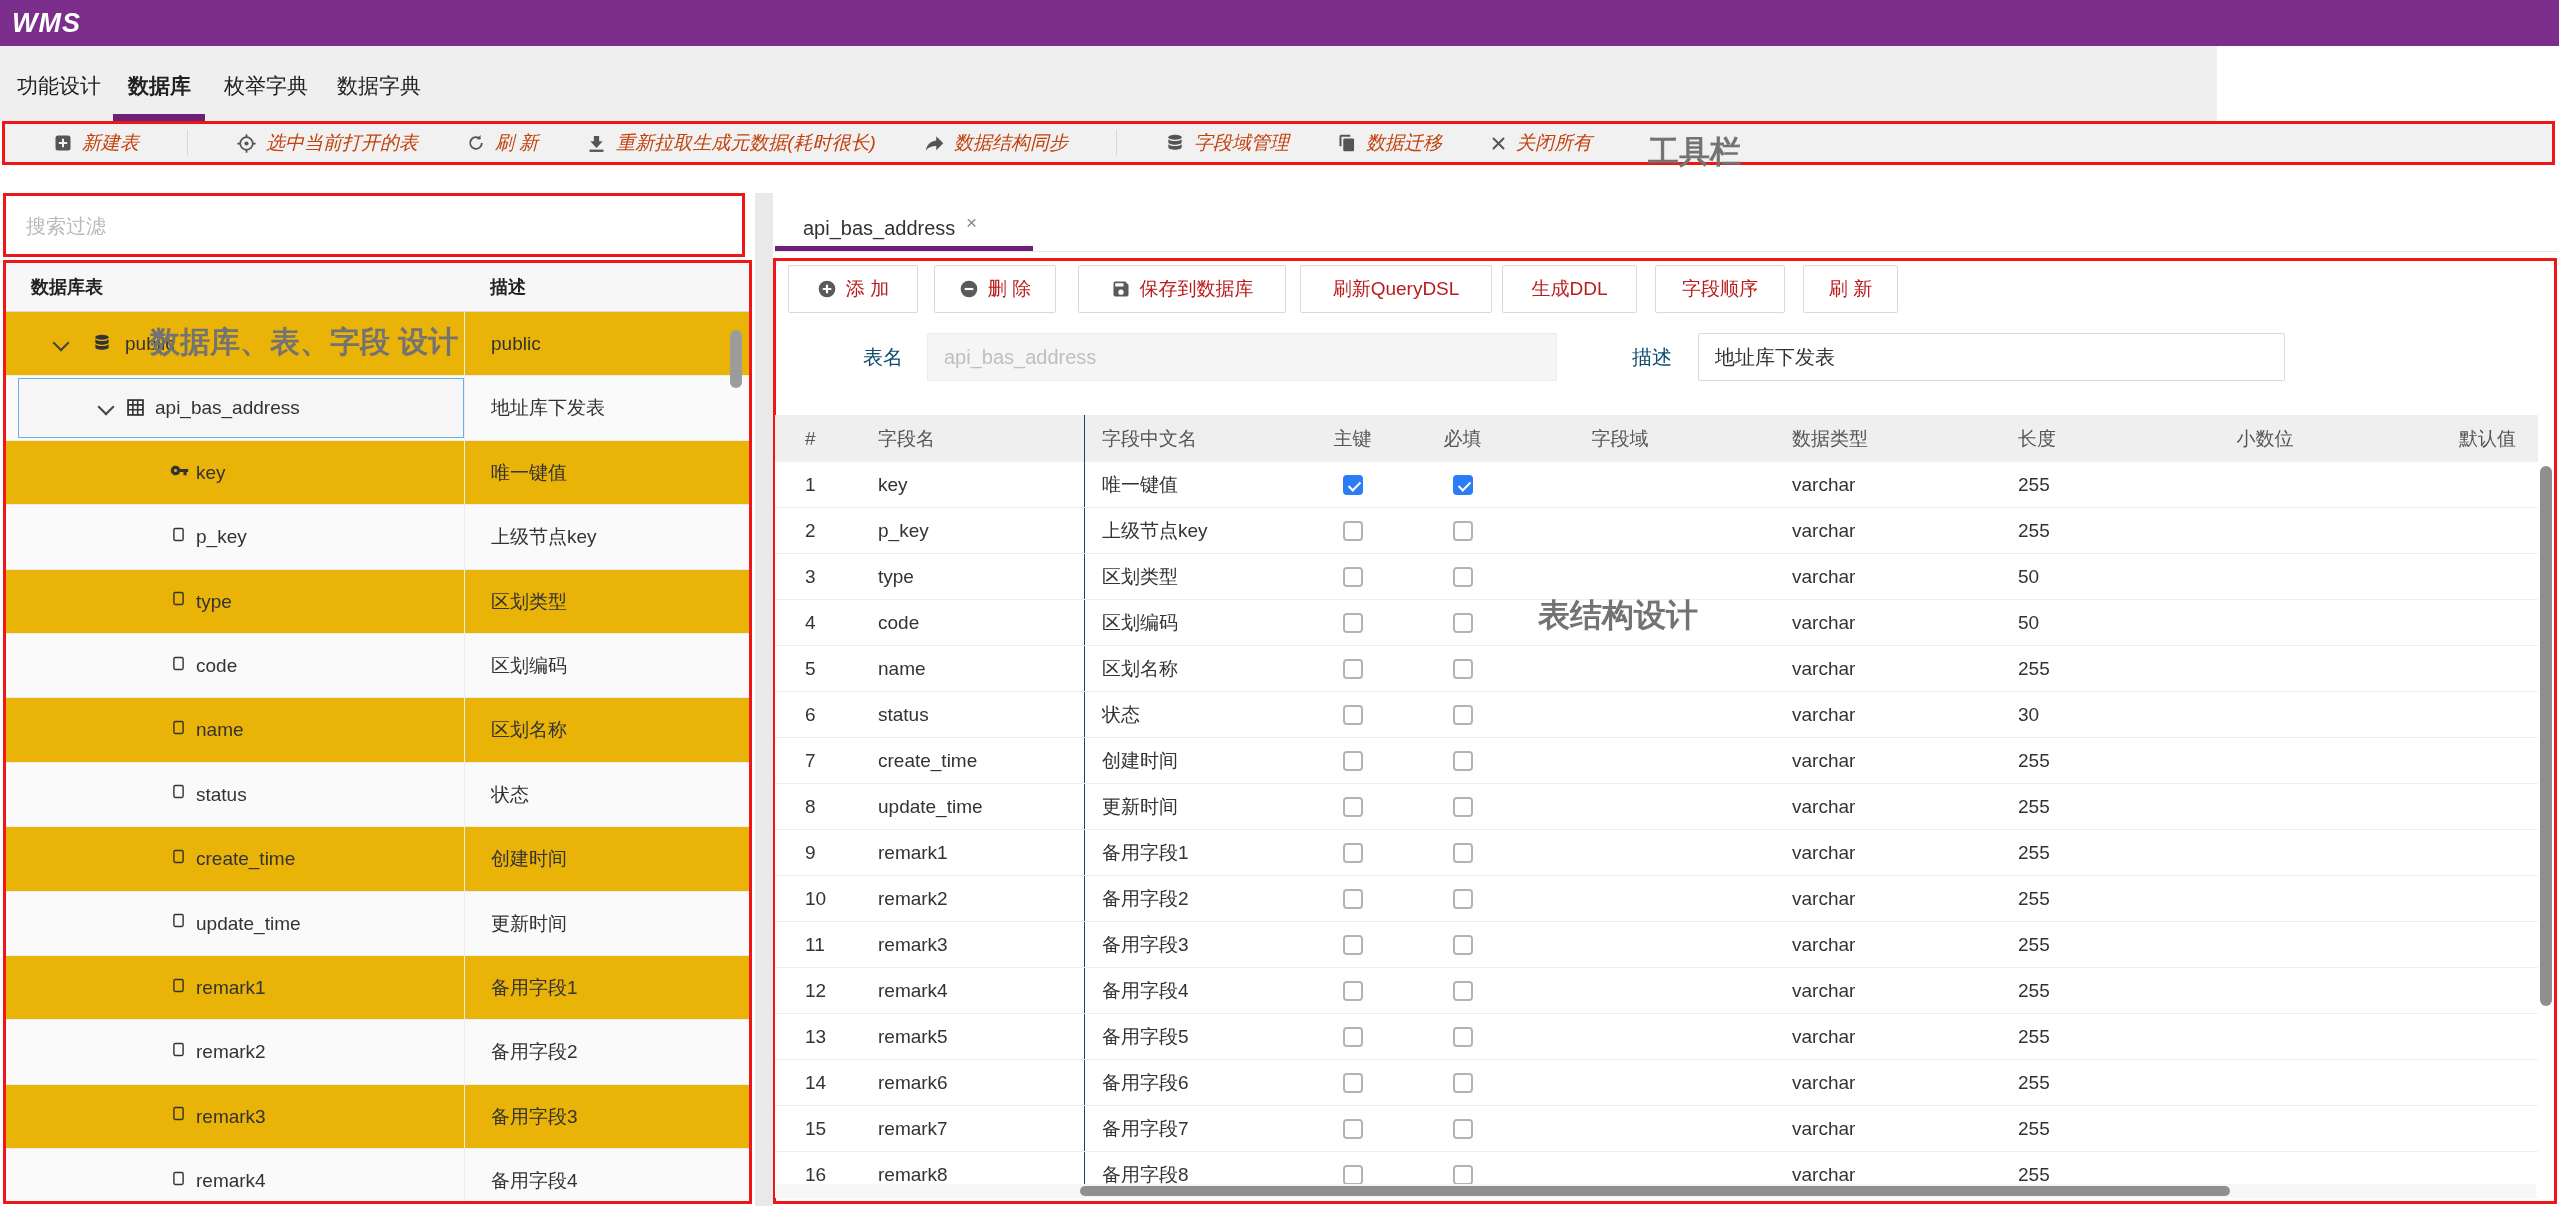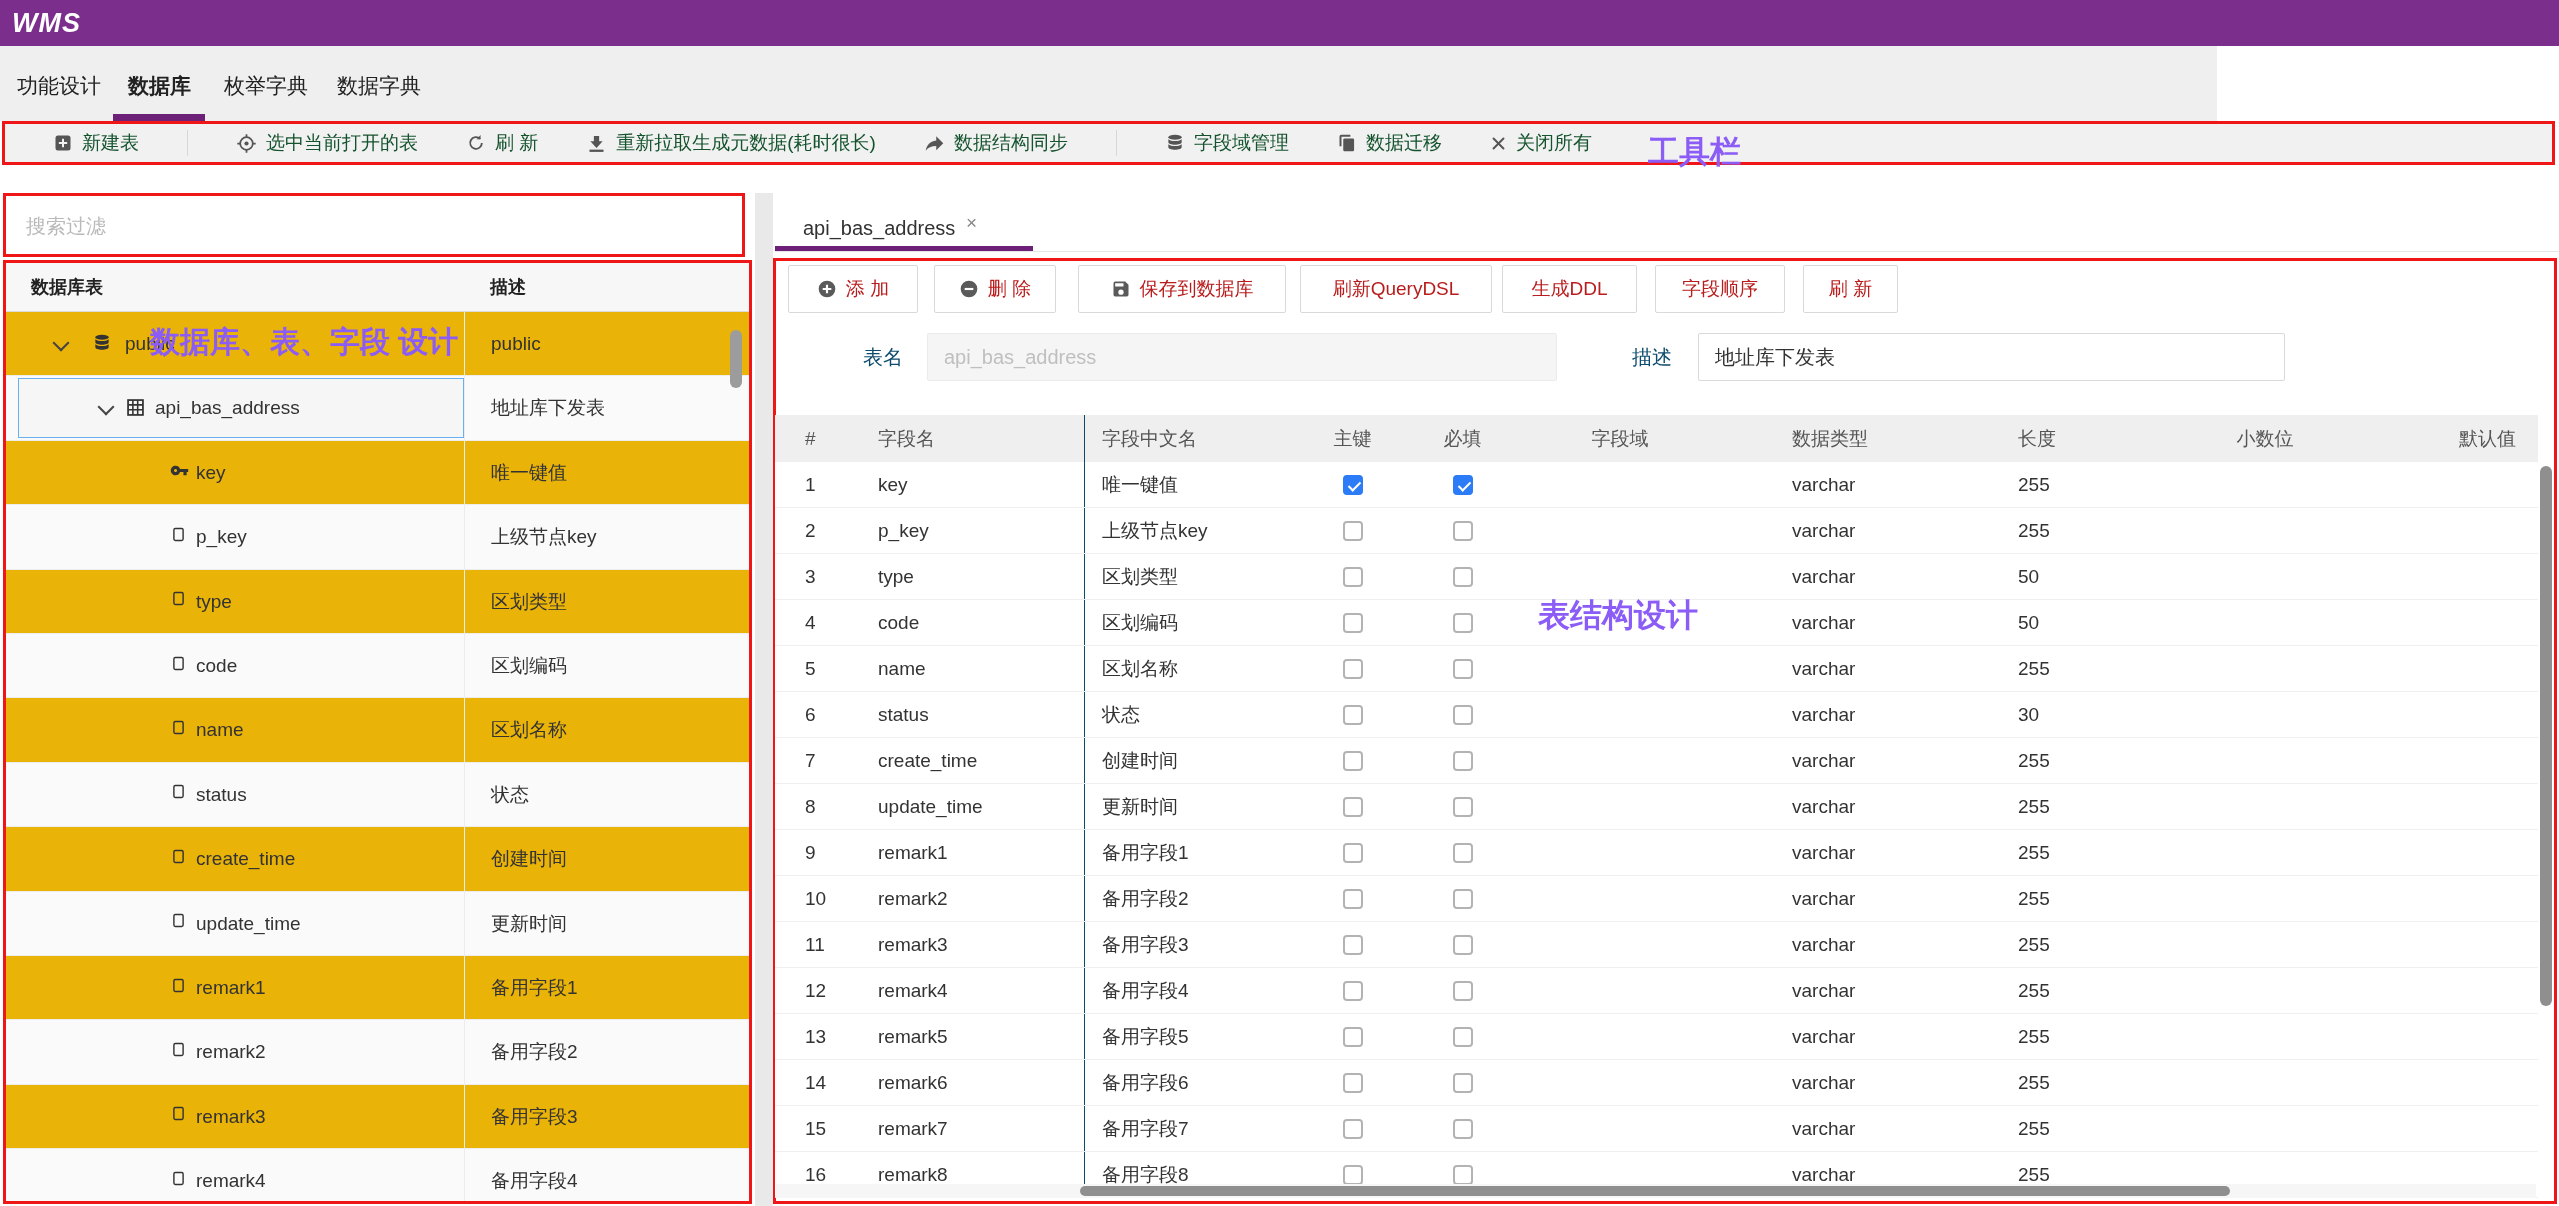--- a/index.html
+++ b/index.html
@@ -17,25 +17,25 @@
   .nav-tab{position:absolute;top:0;height:75px;line-height:80px;font-size:21px;color:#222;cursor:pointer;white-space:nowrap;}
   .nav-tab:nth-child(1){left:17px;}
   .nav-tab:nth-child(2){left:128px;font-weight:bold;}
   .nav-tab:nth-child(3){left:224px;}
   .nav-tab:nth-child(4){left:337px;}
   .nav-underline{left:113px;top:114px;width:92px;height:8px;background:#6d2077;}
 
   
   .toolbar{left:2px;top:121px;width:2553px;height:44px;border:3px solid #ee1616;background:#f1f1f1;
            box-sizing:border-box;display:flex;align-items:center;padding-left:48px;}
-  .tb-item{display:flex;align-items:center;gap:9px;margin-right:48px;font-size:19px;color:#14532d;
-           cursor:pointer;white-space:nowrap;}
+  .tb-item{display:flex;align-items:center;gap:9px;margin-right:48px;font-size:19px;color:#c2410c;
+           cursor:pointer;white-space:nowrap;font-style:italic;}
   .tb-item svg{display:block;}
   .tb-divider{width:1px;height:26px;background:#d8d8d8;margin-right:48px;}
-  .anno{position:absolute;color:#8b5cf6;font-weight:bold;white-space:nowrap;}
+  .anno{position:absolute;color:#737373;font-weight:bold;white-space:nowrap;}
   .anno-toolbar{left:1648px;top:131px;font-size:31px;}
   .anno-tree{left:150px;top:322px;font-size:30px;}
   .anno-table{left:1538px;top:594px;font-size:32px;}
 
   
   .search-box{left:3px;top:193px;width:742px;height:64px;border:3px solid #ee1616;background:#fff;box-sizing:border-box;}
   .search-box input{width:96%;height:100%;border:none;outline:none;font-size:20px;padding-left:20px;
                     color:#333;background:transparent;font-family:inherit;}
   .search-box input::placeholder{color:#b9b9b9;}
 

